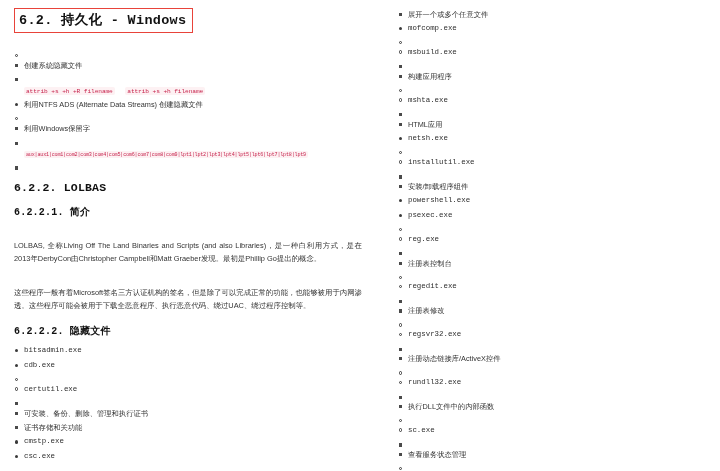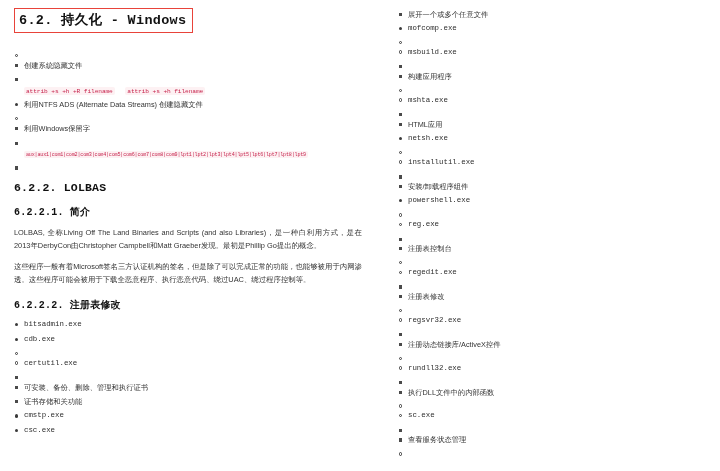--- a/index.html
+++ b/index.html
@@ -58,21 +58,21 @@
     font-size: 10px;
     font-weight: 700;
     color: #111;
     margin: 11px 0 7px 6px;
     letter-spacing: 0.2px;
   }
   p.para {
     font-size: 7.4px;
     line-height: 1.75;
     color: #333;
-    margin: 8px 6px 4px 6px;
+    margin: 21px 6px 4px 6px;
     text-align: justify;
   }
   
   ul {
     margin: 7px 0;
     padding-left: 16px;
     list-style: none;
   }
   li {
     position: relative;
@@ -183,21 +183,21 @@
       <li class="lv3 empty-bullet"></li>
     </ul>
 
     <h2 class="h-sub">6.2.2. LOLBAS</h2>
 
     <h3 class="h-sub3">6.2.2.1. 简介</h3>
 
     <p class="para">LOLBAS, 全称Living Off The Land Binaries and Scripts (and also Libraries)，是一种白利用方式，是在2013年DerbyCon由Christopher Campbell和Matt Graeber发现。最初是Phillip Go提出的概念。</p>
     <p class="para">这些程序一般有着Microsoft签名三方认证机构的签名，但是除了可以完成正常的功能，也能够被用于内网渗透。这些程序可能会被用于下载全恶意程序、执行恶意代码、绕过UAC、绕过程序控制等。</p>
 
-    <h3 class="h-sub3">6.2.2.2. 注册表修改</h3>
+    <h3 class="h-sub3">6.2.2.2. 隐藏文件</h3>
 
     <ul class="tight">
       <li class="lv1 mono-item">bitsadmin.exe</li>
       <li class="lv1 mono-item">cdb.exe</li>
       <li class="lv2 empty-bullet"></li>
       <li class="lv2 mono-item">certutil.exe</li>
       <li class="lv3 empty-bullet"></li>
       <li class="lv3 desc">可安装、备份、删除、管理和执行证书</li>
       <li class="lv3 desc">证书存储和关功能</li>
       <li class="lv1 mono-item">cmstp.exe</li>
@@ -218,20 +218,21 @@
       <li class="lv2 empty-bullet"></li>
       <li class="lv2 mono-item">mshta.exe</li>
       <li class="lv3 empty-bullet"></li>
       <li class="lv3 desc">HTML应用</li>
       <li class="lv1 mono-item">netsh.exe</li>
       <li class="lv2 empty-bullet"></li>
       <li class="lv2 mono-item">installutil.exe</li>
       <li class="lv3 empty-bullet"></li>
       <li class="lv3 desc">安装/卸载程序组件</li>
       <li class="lv1 mono-item">powershell.exe</li>
+      <li class="lv1 mono-item">psexec.exe</li>
       <li class="lv2 empty-bullet"></li>
       <li class="lv2 mono-item">reg.exe</li>
       <li class="lv3 empty-bullet"></li>
       <li class="lv3 desc">注册表控制台</li>
       <li class="lv2 empty-bullet"></li>
       <li class="lv2 mono-item">regedit.exe</li>
       <li class="lv3 empty-bullet"></li>
       <li class="lv3 desc">注册表修改</li>
       <li class="lv2 empty-bullet"></li>
       <li class="lv2 mono-item">regsvr32.exe</li>

